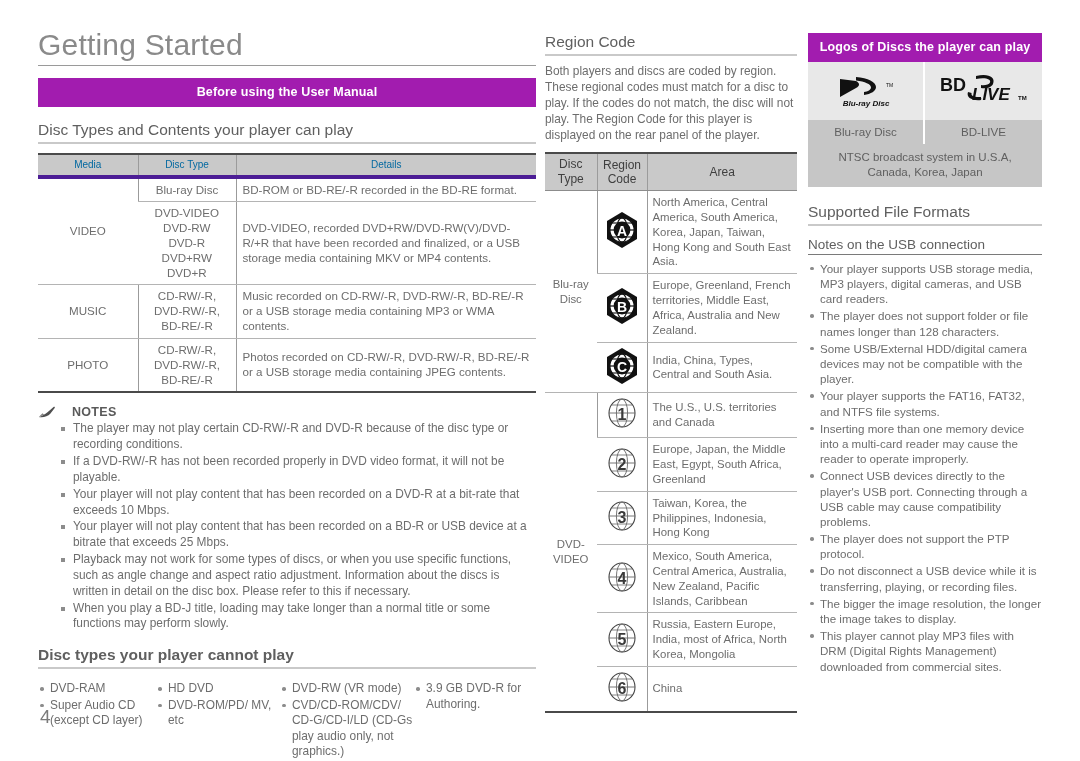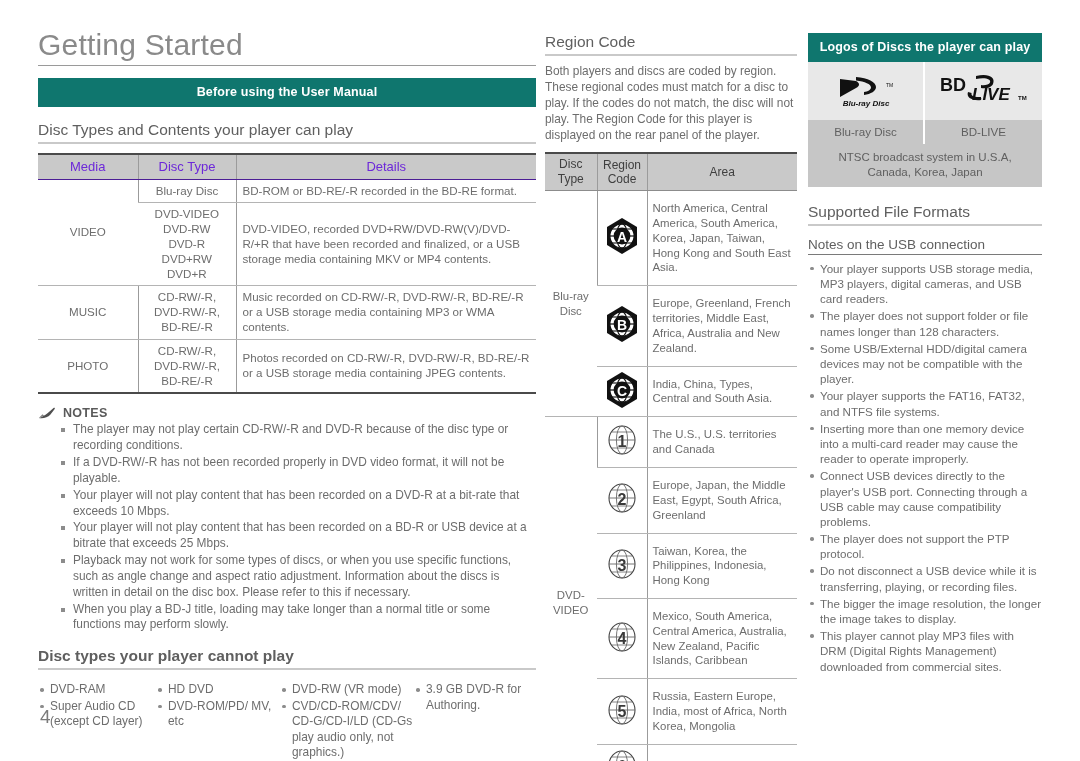--- a/index.html
+++ b/index.html
@@ -22,21 +22,21 @@
     font-size: 30px;
     font-weight: normal;
     color: #8a8a8a;
     letter-spacing: .2px;
     padding-bottom: 2px;
     border-bottom: 1.5px solid #9a9a9a;
     margin-bottom: 12px;
     line-height: 1.15;
   }
   .black-bar {
-    background: #0f766e;
+    background: #a21caf;
     color: #ffffff;
     font-size: 12.5px;
     font-weight: bold;
     text-align: center;
     padding: 7px 0 8px 0;
     letter-spacing: .15px;
   }
   .h2 {
     font-size: 15.5px;
     font-weight: bold;
@@ -61,43 +61,43 @@
     border-bottom: 1.5px solid #7a7a7a;
   }
 
   
   table.grid { border-collapse: collapse; width: 100%; }
   table.grid td, table.grid th { vertical-align: middle; }
 
   .disc-table { margin-top: 9px; border-top: 2px solid #4a4a4a; border-bottom: 2px solid #4a4a4a; }
   .disc-table th {
     background: #c9c9c9;
-    color: #6d28d9;
-    font-size: 13px;
+    color: #0369a1;
+    font-size: 10px;
     font-weight: normal;
     text-align: center;
     padding: 4px 0 5px 0;
-    border-bottom: 1px solid #4c1d95;
+    border-bottom: 4px solid #4c1d95;
   }
   .disc-table th + th, .disc-table td + td { border-left: 1px solid #9b9b9b; }
   .disc-table td {
     font-size: 11.6px;
     padding: 4px 6px;
     line-height: 1.28;
     border-bottom: 1px solid #b4b4b4;
     color: #6d6d6d;
   }
   .disc-table tr:last-child td { border-bottom: none; }
   .cell-center { text-align: center; }
   .col-media { width: 100px; }
   .col-dtype { width: 98px; }
 
   
   .notes-head {
-    display: flex; align-items: flex-end; gap: 7px;
+    display: flex; align-items: flex-end; gap: 16px;
     margin-top: 12px; margin-bottom: 2px;
   }
   .notes-head .lbl {
     font-size: 12.5px; font-weight: bold; color: #5a5a5a; letter-spacing: .3px;
   }
   .pencil-icon { width: 18px; height: 14px; display: block; }
   ul.sq-list { list-style: none; margin: 2px 0 0 22px; }
   ul.sq-list li {
     position: relative; padding-left: 13px;
     font-size: 11.9px; line-height: 1.33; color: #6d6d6d;
@@ -136,21 +136,21 @@
   }
   .region-table th {
     background: #c9c9c9; color: #3f3f3f;
     font-size: 12px; font-weight: normal; text-align: center;
     padding: 3px 2px 4px 2px; line-height: 1.2;
     border-bottom: 1px solid #8c8c8c;
   }
   .region-table th + th, .region-table td + td { border-left: 1px solid #9b9b9b; }
   .region-table td {
     font-size: 11.4px; line-height: 1.3; color: #6d6d6d;
-    padding: 10px 5px; border-bottom: 1px solid #b4b4b4;
+    padding: 4px 5px; border-bottom: 1px solid #b4b4b4;
     vertical-align: middle;
   }
   .region-table tr:last-child td { border-bottom: none; }
   .rt-type  { width: 52px; text-align: center; font-size: 11.8px; }
   .rt-code  { width: 50px; text-align: center; padding: 3px 0 !important; }
   .no-bb { border-bottom: none !important; }
 
   
   .logo-panel { width: 234px; }
   .logo-grid { display: flex; }

